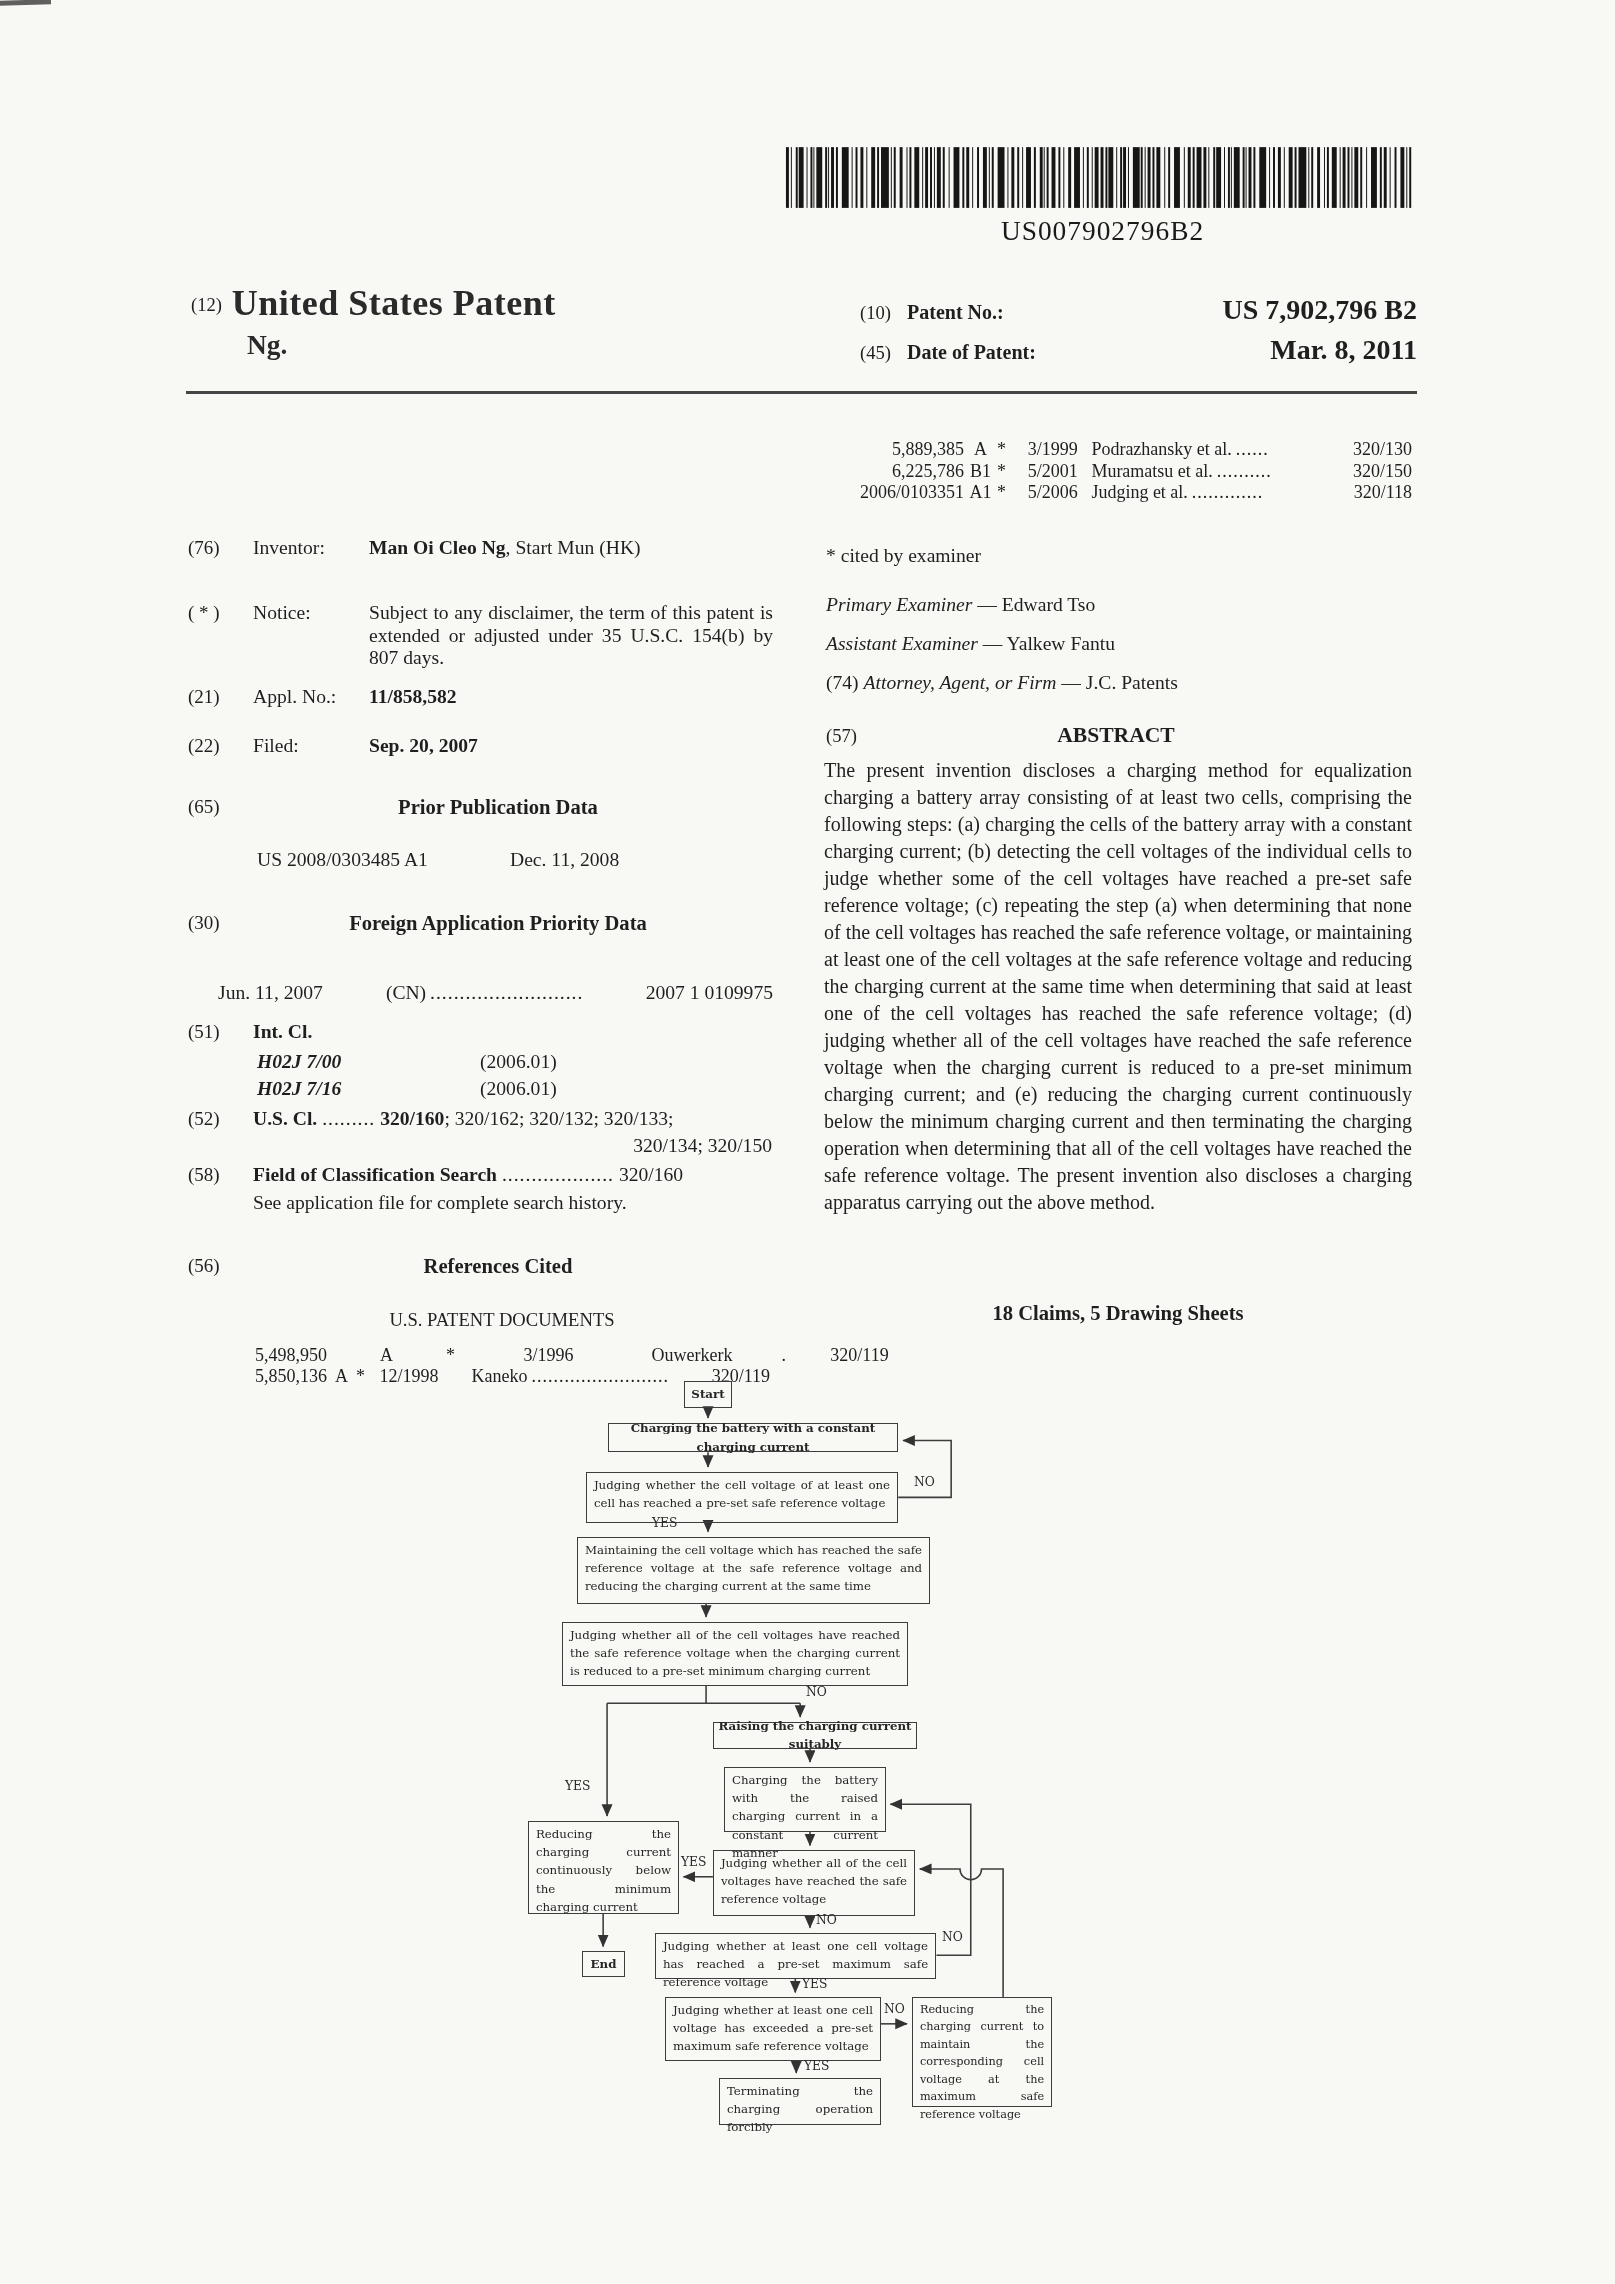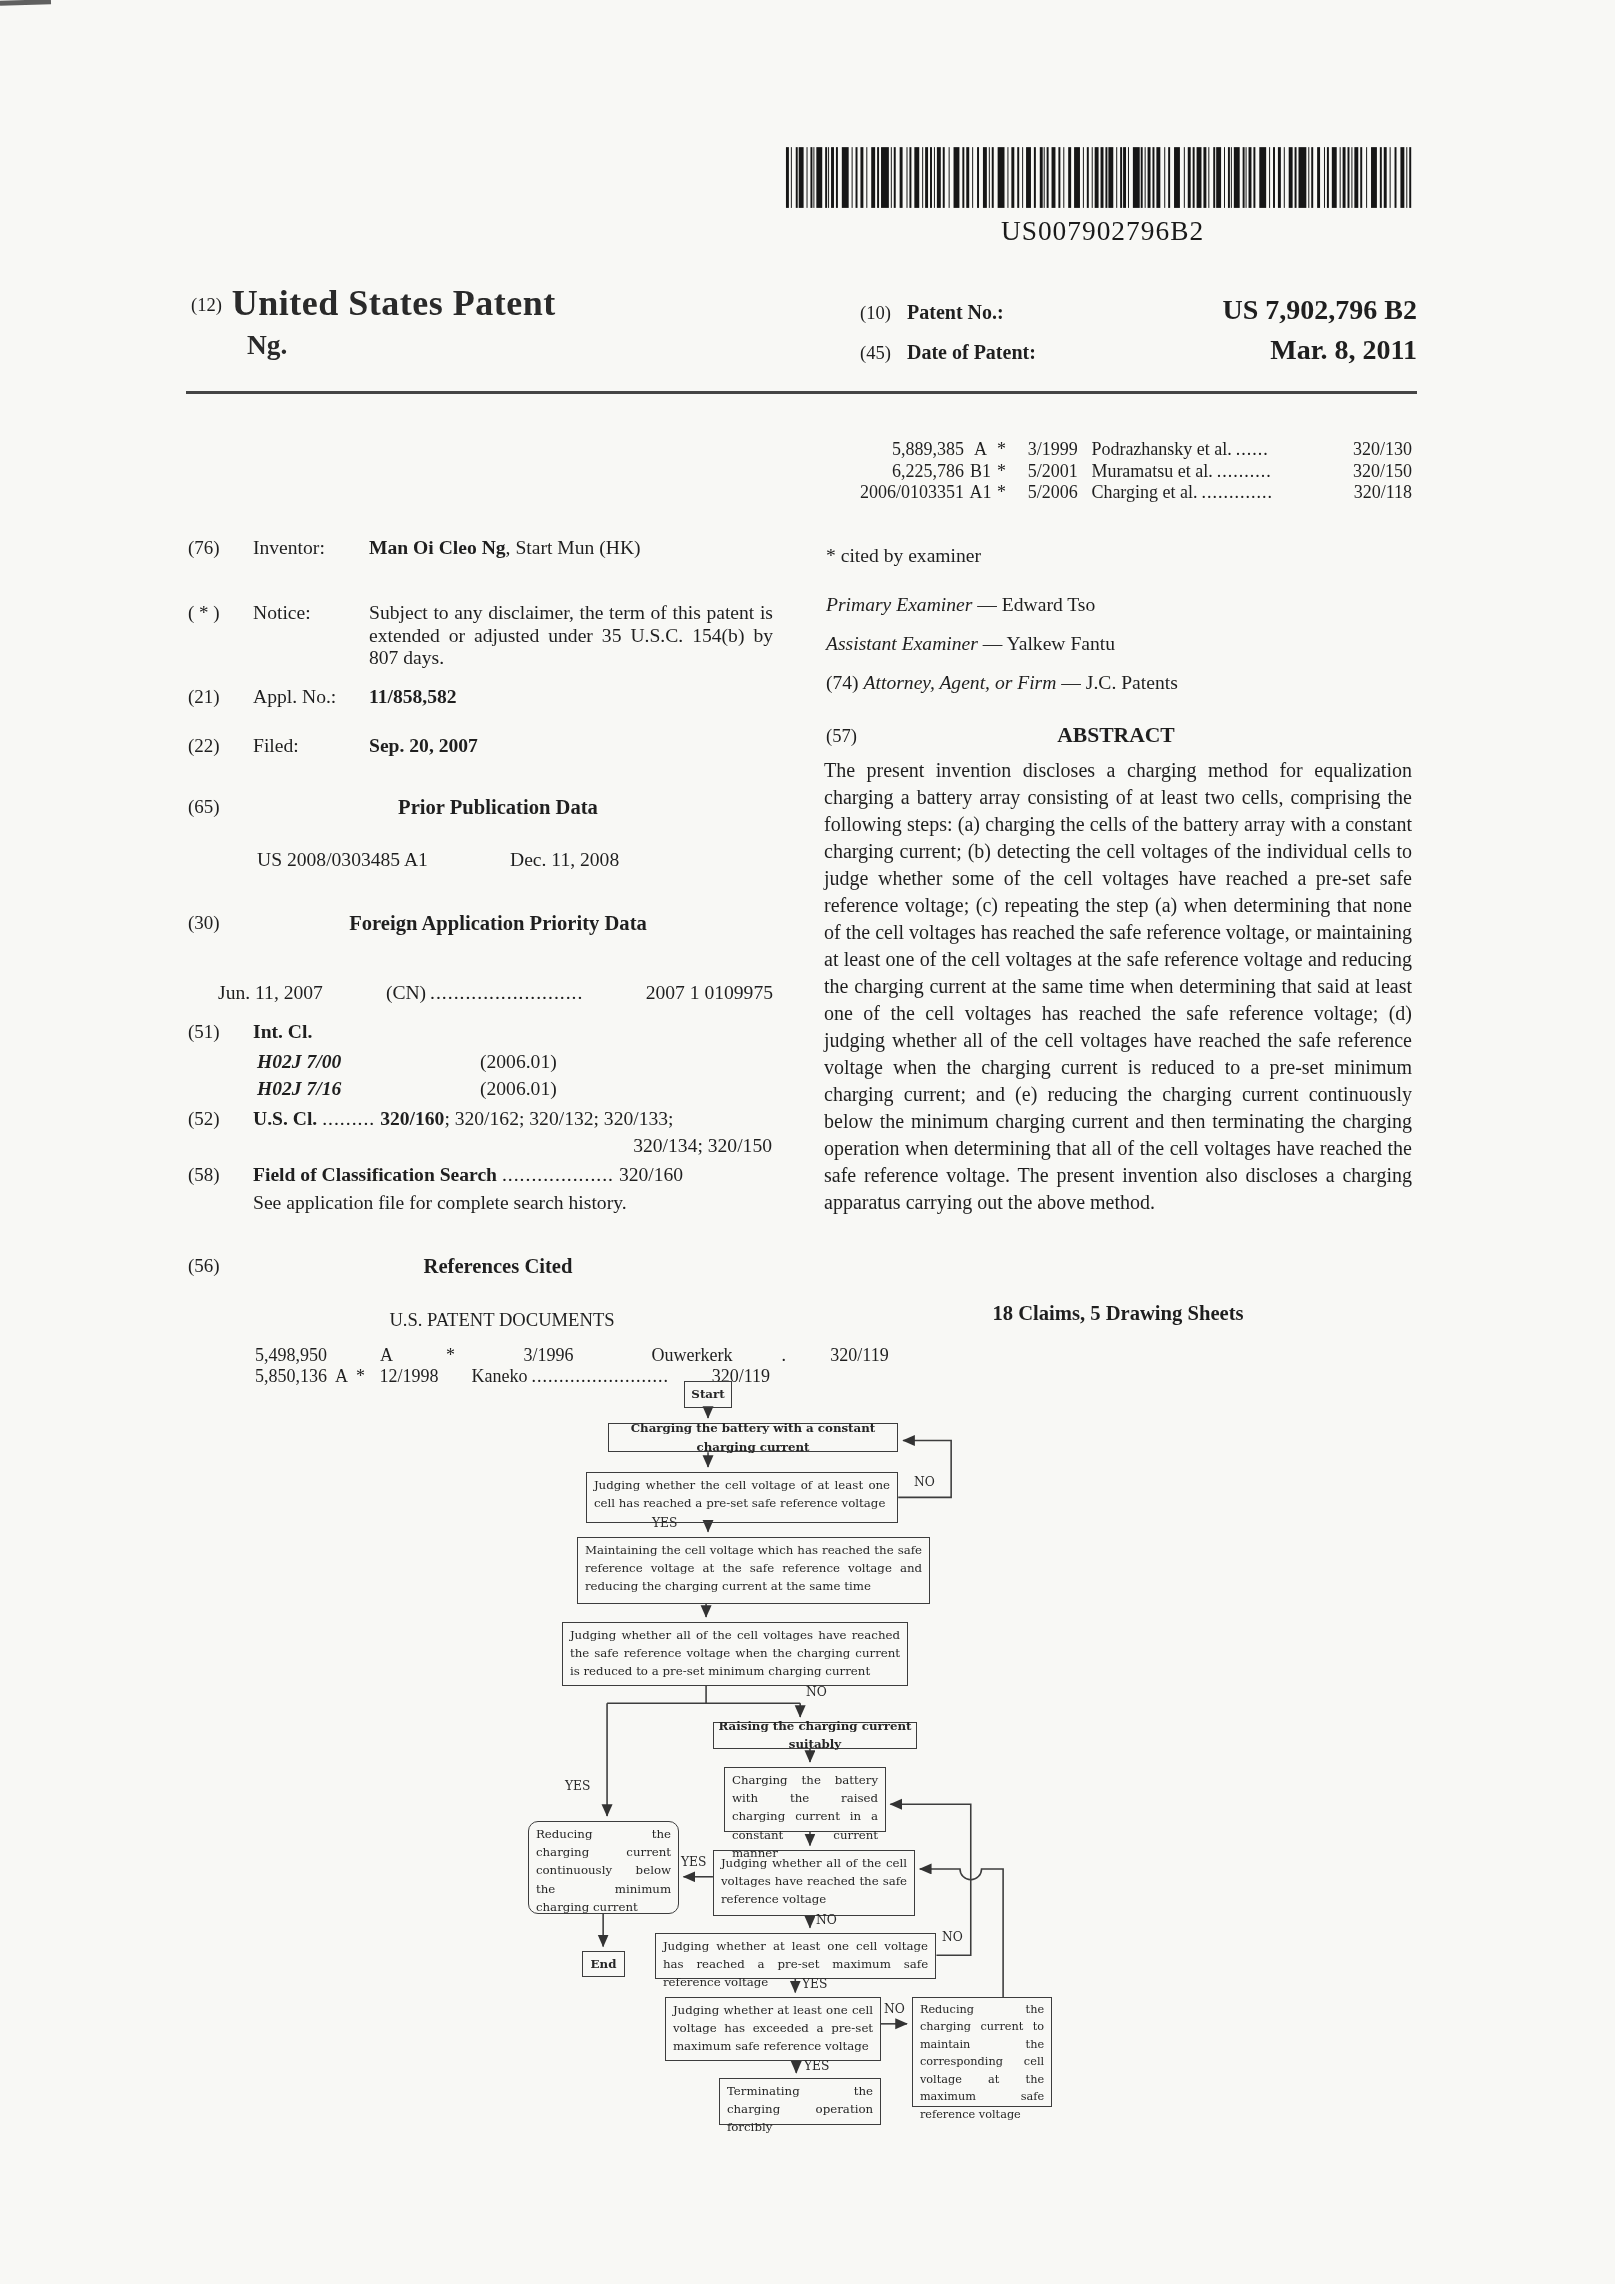--- a/index.html
+++ b/index.html
@@ -328,21 +328,21 @@
     <span class="rd" style="width:65px;">5/2001</span>
     <span class="rname" style="margin-left:13.7px;">Muramatsu et al.</span>
     <span class="rdots">..........</span>
     <span class="rcls">320/150</span>
   </div>
   <div class="refrow" style="left:839px; top:482px; width:573px;">
     <span class="rn" style="width:125px;">2006/0103351</span>
     <span class="rk" style="width:33px; text-align:center;">A1</span>
     <span class="rk" style="width:15.7px;">*</span>
     <span class="rd" style="width:65px;">5/2006</span>
-    <span class="rname" style="margin-left:13.7px;">Charging et al.</span>
+    <span class="rname" style="margin-left:13.7px;">Judging et al.</span>
     <span class="rdots">.............</span>
     <span class="rcls">320/118</span>
   </div>
 
   <div class="abs fs" style="left:826px; top:545px;">* cited by examiner</div>
 
   <div class="abs fs" style="left:826px; top:594px;">
     <span class="i">Primary Examiner</span>
     <span>— Edward Tso</span>
   </div>
@@ -396,21 +396,21 @@
       </g>
     </svg>
 
     <div class="box center" style="left:223px; top:13.7px; width:48px; height:27.4px;">Start</div>
     <div class="box center" style="left:147px; top:56px; width:290px; height:29px;">Charging the battery with a constant charging current</div>
     <div class="box" style="left:125px; top:105px; width:312px; height:51px;">Judging whether the cell voltage of at least one cell has reached a pre-set safe reference voltage</div>
     <div class="box" style="left:116px; top:170px; width:353px; height:67px;">Maintaining the cell voltage which has reached the safe reference voltage at the safe reference voltage and reducing the charging current at the same time</div>
     <div class="box" style="left:101px; top:255px; width:346px; height:64px;">Judging whether all of the cell voltages have reached the safe reference voltage when the charging current is reduced to a pre-set minimum charging current</div>
     <div class="box center" style="left:252px; top:355px; width:204px; height:26.5px;">Raising the charging current suitably</div>
     <div class="box" style="left:263px; top:400px; width:162px; height:65px;">Charging the battery with the raised charging current in a constant current manner</div>
-    <div class="box" style="left:67px; top:454px; width:151px; height:93px;border-radius:10px;">Reducing the charging current continuously below the minimum charging current</div>
+    <div class="box" style="left:67px; top:454px; width:151px; height:93px;">Reducing the charging current continuously below the minimum charging current</div>
     <div class="box" style="left:252px; top:483px; width:202px; height:66px;">Judging whether all of the cell voltages have reached the safe reference voltage</div>
     <div class="box" style="left:194px; top:566px; width:281px; height:46px;">Judging whether at least one cell voltage has reached a pre-set maximum safe reference voltage</div>
     <div class="box center" style="left:121px; top:584px; width:43px; height:25.5px;">End</div>
     <div class="box" style="left:204px; top:630px; width:216px; height:64px;">Judging whether at least one cell voltage has exceeded a pre-set maximum safe reference voltage</div>
     <div class="box" style="left:451px; top:630px; width:140px; height:110px; font-size:11.3px;">Reducing the charging current to maintain the corresponding cell voltage at the maximum safe reference voltage</div>
     <div class="box" style="left:258px; top:711px; width:162px; height:47px;">Terminating the charging operation forcibly</div>
 
     <div class="fl-label" style="left:453px; top:108px;">NO</div>
     <div class="fl-label" style="left:191px; top:149px;">YES</div>
     <div class="fl-label" style="left:345px; top:318px;">NO</div>

